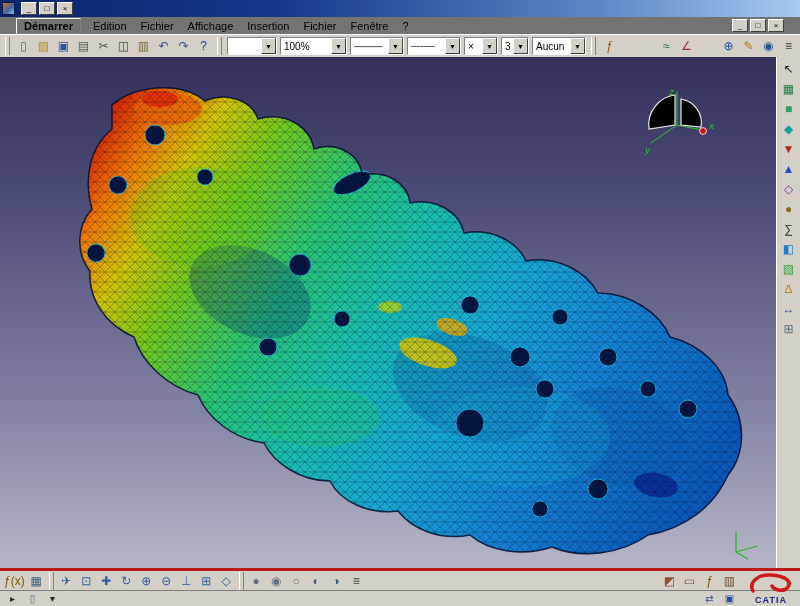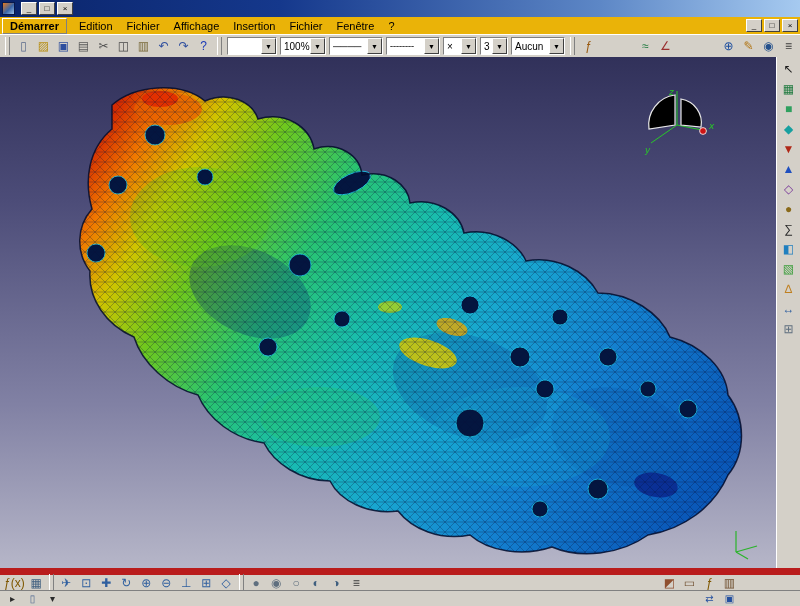--- a/index.html
+++ b/index.html
@@ -13,21 +13,21 @@
     background:linear-gradient(90deg,#0a246a 0%,#15388c 35%,#5d87c6 75%,#a6caf0 100%);
     color:#fff;font-weight:bold}
   .app-icon{width:13px;height:13px;margin-right:4px;flex:0 0 auto;
     background:linear-gradient(135deg,#e87818 0%,#3a66a8 55%,#9cc0e8 100%);border:1px solid #08184a}
   .title-text{flex:1;font-size:11px;white-space:nowrap;overflow:hidden}
   .win-btn{width:16px;height:13px;margin-left:2px;background:#d4d0c8;border:1px solid;
     border-color:#fff #404040 #404040 #fff;font-size:8px;line-height:10px;text-align:center;
     color:#000;padding:0;font-family:inherit}
 
   
-  .menubar{height:17px;flex:0 0 auto;display:flex;align-items:center;padding:0 2px;background:#eab308}
+  .menubar{height:17px;flex:0 0 auto;display:flex;align-items:center;padding:0 16px;background:#737373}
   .menu-items{display:inline-flex;align-items:center}
   .menu-item{padding:1px 7px;color:#000;cursor:default}
   .menu-item.raised{border:1px solid;border-color:#fff #808080 #808080 #fff;margin-right:5px;font-weight:bold}
   .mdi-btns{margin-left:auto;display:flex}
 
   
   .toolbar{height:23px;flex:0 0 auto;display:flex;align-items:center;padding:0 2px;gap:1px;
     background:#d4d0c8;border-top:1px solid #fff}
   .group{display:inline-flex;align-items:center;gap:1px}
   .icon{min-width:19px;height:18px;padding:0 1px;display:inline-flex;align-items:center;
@@ -49,21 +49,21 @@
   .model-svg{position:absolute;inset:0;width:100%;height:100%}
   .compass{position:absolute;top:28px;right:61px;width:84px;height:78px}
   .triad{position:absolute;right:14px;bottom:8px;width:34px;height:36px}
   .compass text,.triad text{font-family:"DejaVu Sans",sans-serif;font-size:9px;font-style:italic;fill:#28c828}
 
   .right-toolbar{width:24px;flex:0 0 auto;background:#d4d0c8;border-left:1px solid #fff;
     display:flex;flex-direction:column;align-items:center;padding-top:3px;gap:2px}
   .right-toolbar .icon{min-width:20px;height:18px}
 
   .bottom-toolbar{height:22px;flex:0 0 auto;display:flex;align-items:center;background:#d4d0c8;
-    border-top:7px solid #b91c1c;padding:0 3px}
+    border-top:3px solid #b91c1c;padding:0 3px}
   .statusbar{height:16px;flex:0 0 auto;display:flex;align-items:center;background:#d4d0c8;
     border-top:1px solid #808080;padding:0 3px;font-size:10px}
   .statusbar .icon{height:14px;font-size:10px}
 
   .logo{position:absolute;right:2px;bottom:1px;width:54px;height:36px;display:flex;
     flex-direction:column;align-items:center;justify-content:flex-end}
   .logo-text{font-weight:bold;color:#16287c;font-size:9px;letter-spacing:1px;line-height:9px}
 </style>
 </head>
 <body>
@@ -108,21 +108,21 @@
         <span class="icon" style="color: rgb(46, 78, 158);">↶</span>
         <span class="icon" style="color: rgb(46, 78, 158);">↷</span>
         <span class="icon" style="color: rgb(26, 58, 184);">?</span>
       </span>
     <span class="handle"></span>
 
     <div class="combo" style="width:50px">
       <span class="combo-value"></span>
       <span class="combo-arrow">▼</span>
     </div>
-    <div class="combo" style="width:46px">
+    <div class="combo" style="width:67px">
       <span class="combo-value">100%</span>
       <span class="combo-arrow">▼</span>
     </div>
     <div class="combo" style="width:54px">
       <span class="combo-value">────</span>
       <span class="combo-arrow">▼</span>
     </div>
     <div class="combo" style="width:54px">
       <span class="combo-value">╌╌╌╌</span>
       <span class="combo-arrow">▼</span>
@@ -317,14 +317,20 @@
         <span class="icon" style="color: rgb(42, 42, 42);">▾</span>
       </span>
     <span class="spacer"></span>
     <span class="group">
         <span class="icon" style="color: rgb(36, 80, 159);">⇄</span>
         <span class="icon" style="color: rgb(36, 80, 159);">▣</span>
       </span>
     <span style="width:58px"></span>
   </div>
 
+  <div class="logo">
+    <svg viewBox="0 0 52 24" width="52" height="24">
+      <path d="M8,19 C3,10 14,2 26,3 C40,4 47,9 43,15 C40,20 30,19 27,14" fill="none" stroke="#d01818" stroke-width="3.5" stroke-linecap="round"></path>
+    </svg>
+    <span class="logo-text">CATIA</span>
+  </div>
 
 </div>
 
 </body></html>

